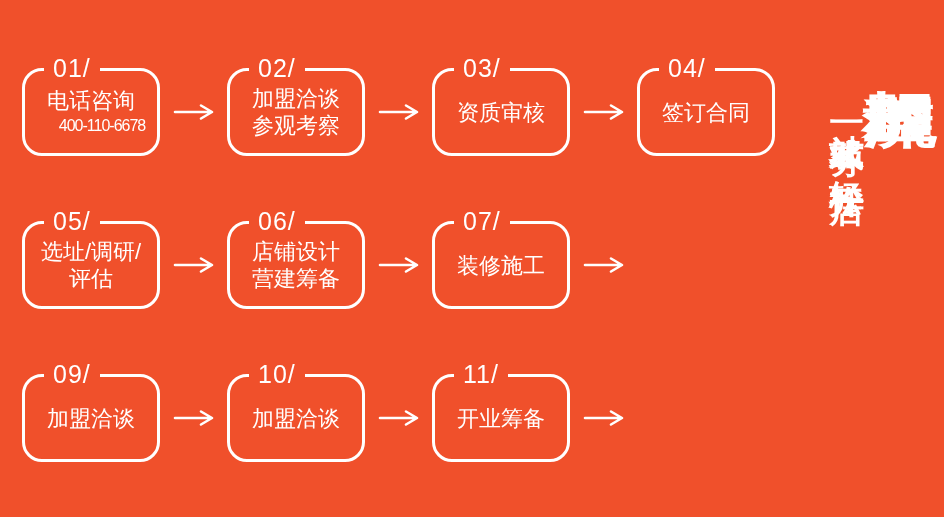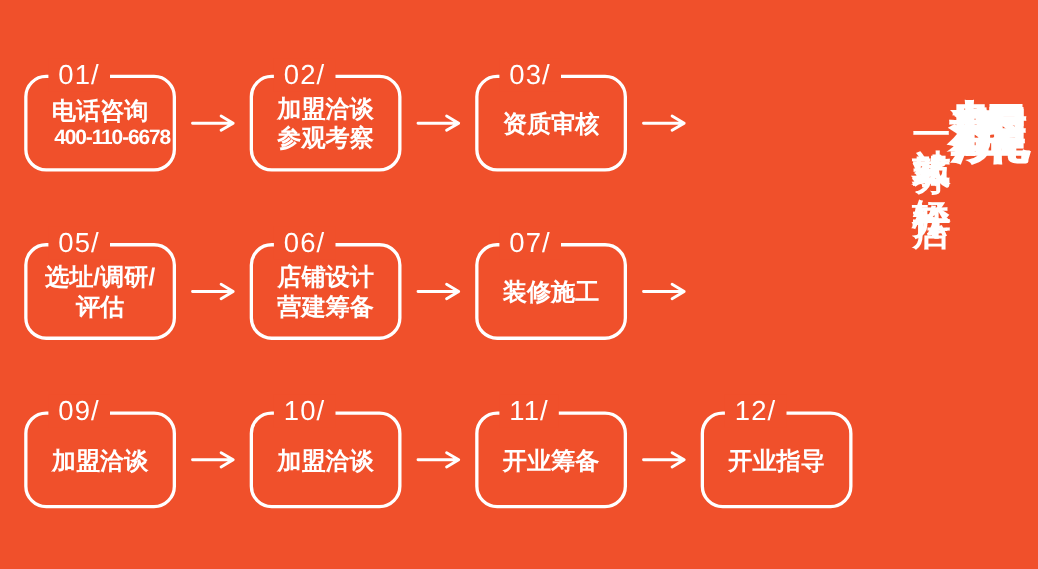--- a/index.html
+++ b/index.html
@@ -26,23 +26,23 @@
     text-align:center;
   }
   .num {
     position:absolute; top:-15px; left:22px;
     background:var(--bg);
     padding:0 9px;
     font-size:25px; font-weight:400; line-height:30px;
     letter-spacing:1px;
     white-space:nowrap;
   }
-  .line { font-size:22px; font-weight:bold; line-height:27px; white-space:nowrap; }
+  .line { font-size:22px; font-weight:normal; line-height:27px; white-space:nowrap; }
   .line:empty { display:none; }
-  .phone { font-size:19px; letter-spacing:-1px; line-height:24px;margin-left:22px; }
+  .phone { font-size:16px; letter-spacing:-1px; line-height:24px;margin-left:22px; }
 
   .arrow-cell { width:67px; flex:0 0 auto; display:flex; justify-content:center; align-items:center; }
   .arrow-cell svg { display:block; }
 
   
   .v-title {
     position:absolute; top:50px; right:6px;
     writing-mode:vertical-rl;
     font-size:50px; font-weight:bold;
     letter-spacing:3px; line-height:1;
@@ -96,20 +96,27 @@
         <div class="box">
           <span class="line">资质审核</span>
 
         </div>
       </div>
       <div class="arrow-cell">
         <svg width="44" height="20" viewBox="0 0 44 20">
           <path d="M3 10 H39 M29 3.5 L40 10 L29 16.5" stroke="#FFFFFF" stroke-width="2.6" fill="none" stroke-linecap="round" stroke-linejoin="round"></path>
         </svg>
       </div>
+      <div class="step">
+        <span class="num">04/</span>
+        <div class="box">
+          <span class="line">签订合同</span>
+
+        </div>
+      </div>
     </div>
 
     <div class="row">
       <div class="step">
         <span class="num">05/</span>
         <div class="box">
           <span class="line">选址/调研/</span>
           <span class="line">评估</span>
         </div>
       </div>
@@ -173,27 +180,20 @@
         <span class="num">11/</span>
         <div class="box">
           <span class="line">开业筹备</span>
 
         </div>
       </div>
       <div class="arrow-cell">
         <svg width="44" height="20" viewBox="0 0 44 20">
           <path d="M3 10 H39 M29 3.5 L40 10 L29 16.5" stroke="#FFFFFF" stroke-width="2.6" fill="none" stroke-linecap="round" stroke-linejoin="round"></path>
         </svg>
-      </div>
-      <div class="step">
-        <span class="num">12/</span>
-        <div class="box">
-          <span class="line">开业指导</span>
-
-        </div>
       </div>
     </div>
 
   </div>
 
   <div class="v-title">加盟流程</div>
   <div class="v-sub">
     <span class="part1">一站式服务</span><span class="part2">轻松开店</span>
   </div>
 

